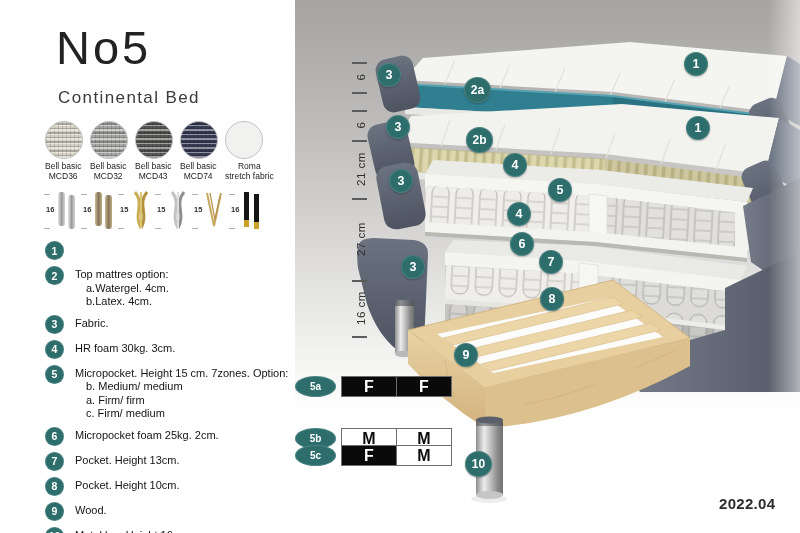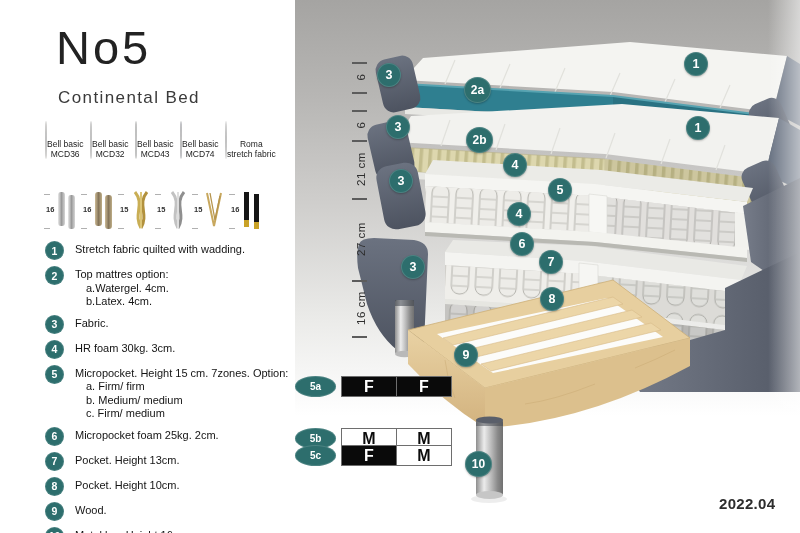--- a/index.html
+++ b/index.html
@@ -3,21 +3,21 @@
 <meta charset="utf-8">
 <style>
   html,body{margin:0;padding:0;background:#fff;}
   .page{position:relative;width:800px;height:533px;overflow:hidden;background:#eab308;
         font-family:"Liberation Sans",sans-serif;color:#111;}
   
   .left-panel{position:absolute;left:0;top:0;width:295px;height:533px;background:#fff;}
   .title{position:absolute;left:56px;top:20px;font-size:47px;font-weight:300;letter-spacing:3px;color:#222;}
   .subtitle{position:absolute;left:58px;top:76px;font-size:17px;font-weight:400;letter-spacing:1.4px;color:#3a3a3a;margin-top:12px;}
   .swatches{position:absolute;left:45px;top:121px;display:flex;gap:7px;}
-  .swatch-item{width:38px;display:flex;align-items:flex-end;}
+  .swatch-item{width:38px;display:flex;flex-direction:column;align-items:flex-start;}
   .swatch-circle{width:38px;height:38px;border-radius:50%;border:1px solid #c2c2c2;position:relative;overflow:hidden;box-sizing:border-box;}
   .swatch-circle.weave::before{content:"";position:absolute;inset:0;
      background-image:repeating-linear-gradient(0deg,rgba(255,255,255,.45) 0 1.5px,rgba(0,0,0,.20) 1.5px 3px,transparent 3px 4.5px),
                       repeating-linear-gradient(90deg,rgba(0,0,0,.14) 0 1px,transparent 1px 4px);}
   .swatch-label{margin-top:3px;font-size:8.5px;line-height:9.5px;text-align:center;color:#222;white-space:nowrap;}
   .legs-row{position:absolute;left:45px;top:185px;display:flex;}
   .leg-tile{position:relative;width:37px;height:52px;}
   .leg-tile::before,.leg-tile::after{content:"";position:absolute;left:-1px;width:6px;height:1px;background:#b0b0b0;}
   .leg-tile::before{top:9px;} .leg-tile::after{top:43px;}
   .leg-size{position:absolute;left:1px;top:20px;font-size:7.5px;font-weight:bold;color:#333;}
@@ -174,23 +174,20 @@
         <div class="leg-tile">
           <span class="leg-size">16</span>
           <svg class="leg-svg" viewBox="0 0 24 40">
             <use href="#leg-straight-black-gold"></use>
           </svg>
         </div>
       </div>
     <ul class="spec-list">
         <li class="spec-item">
           <span class="spec-badge">1</span>
-          <div class="spec-text">
-            <div>Stretch fabric quilted with wadding.</div>
-          </div>
         </li>
         <li class="spec-item">
           <span class="spec-badge">2</span>
           <div class="spec-text">
             <div>Top mattres option:</div>
             <div class="spec-sub">a.Watergel. 4cm.</div>
             <div class="spec-sub">b.Latex. 4cm.</div>
           </div>
         </li>
         <li class="spec-item">
@@ -202,22 +199,22 @@
         <li class="spec-item">
           <span class="spec-badge">4</span>
           <div class="spec-text">
             <div>HR foam 30kg. 3cm.</div>
           </div>
         </li>
         <li class="spec-item">
           <span class="spec-badge">5</span>
           <div class="spec-text">
             <div>Micropocket. Height 15 cm. 7zones. Option:</div>
+            <div class="spec-sub">b. Medium/ medium</div>
             <div class="spec-sub">a. Firm/ firm</div>
-            <div class="spec-sub">b. Medium/ medium</div>
             <div class="spec-sub">c. Firm/ medium</div>
           </div>
         </li>
         <li class="spec-item">
           <span class="spec-badge">6</span>
           <div class="spec-text">
             <div>Micropocket foam 25kg. 2cm.</div>
           </div>
         </li>
         <li class="spec-item">

